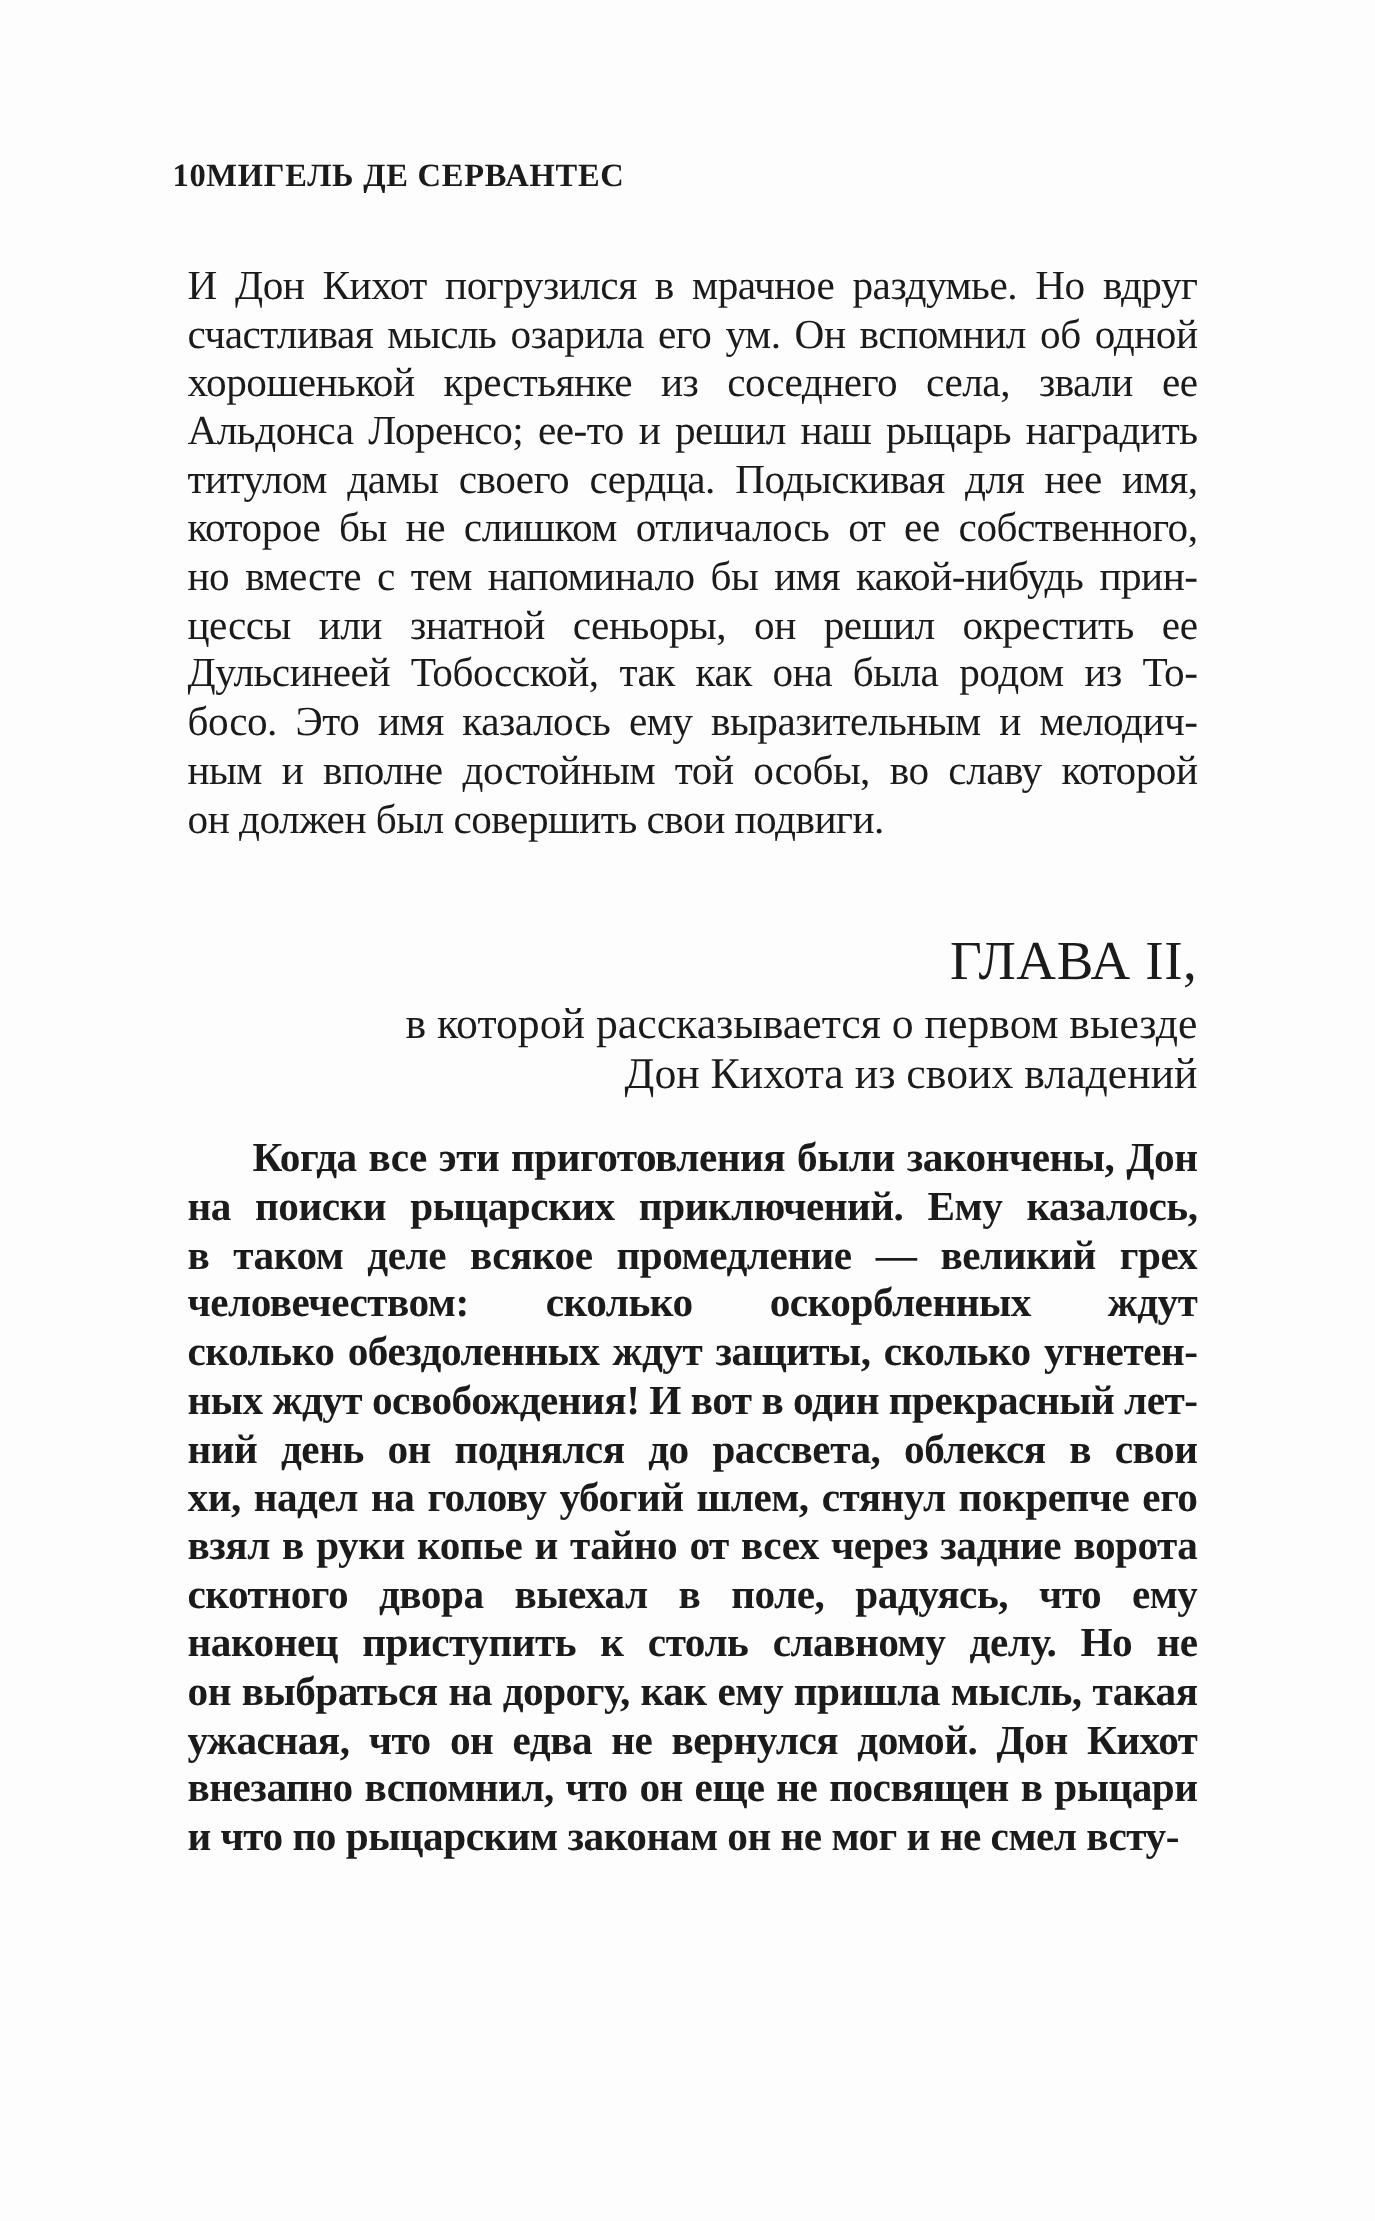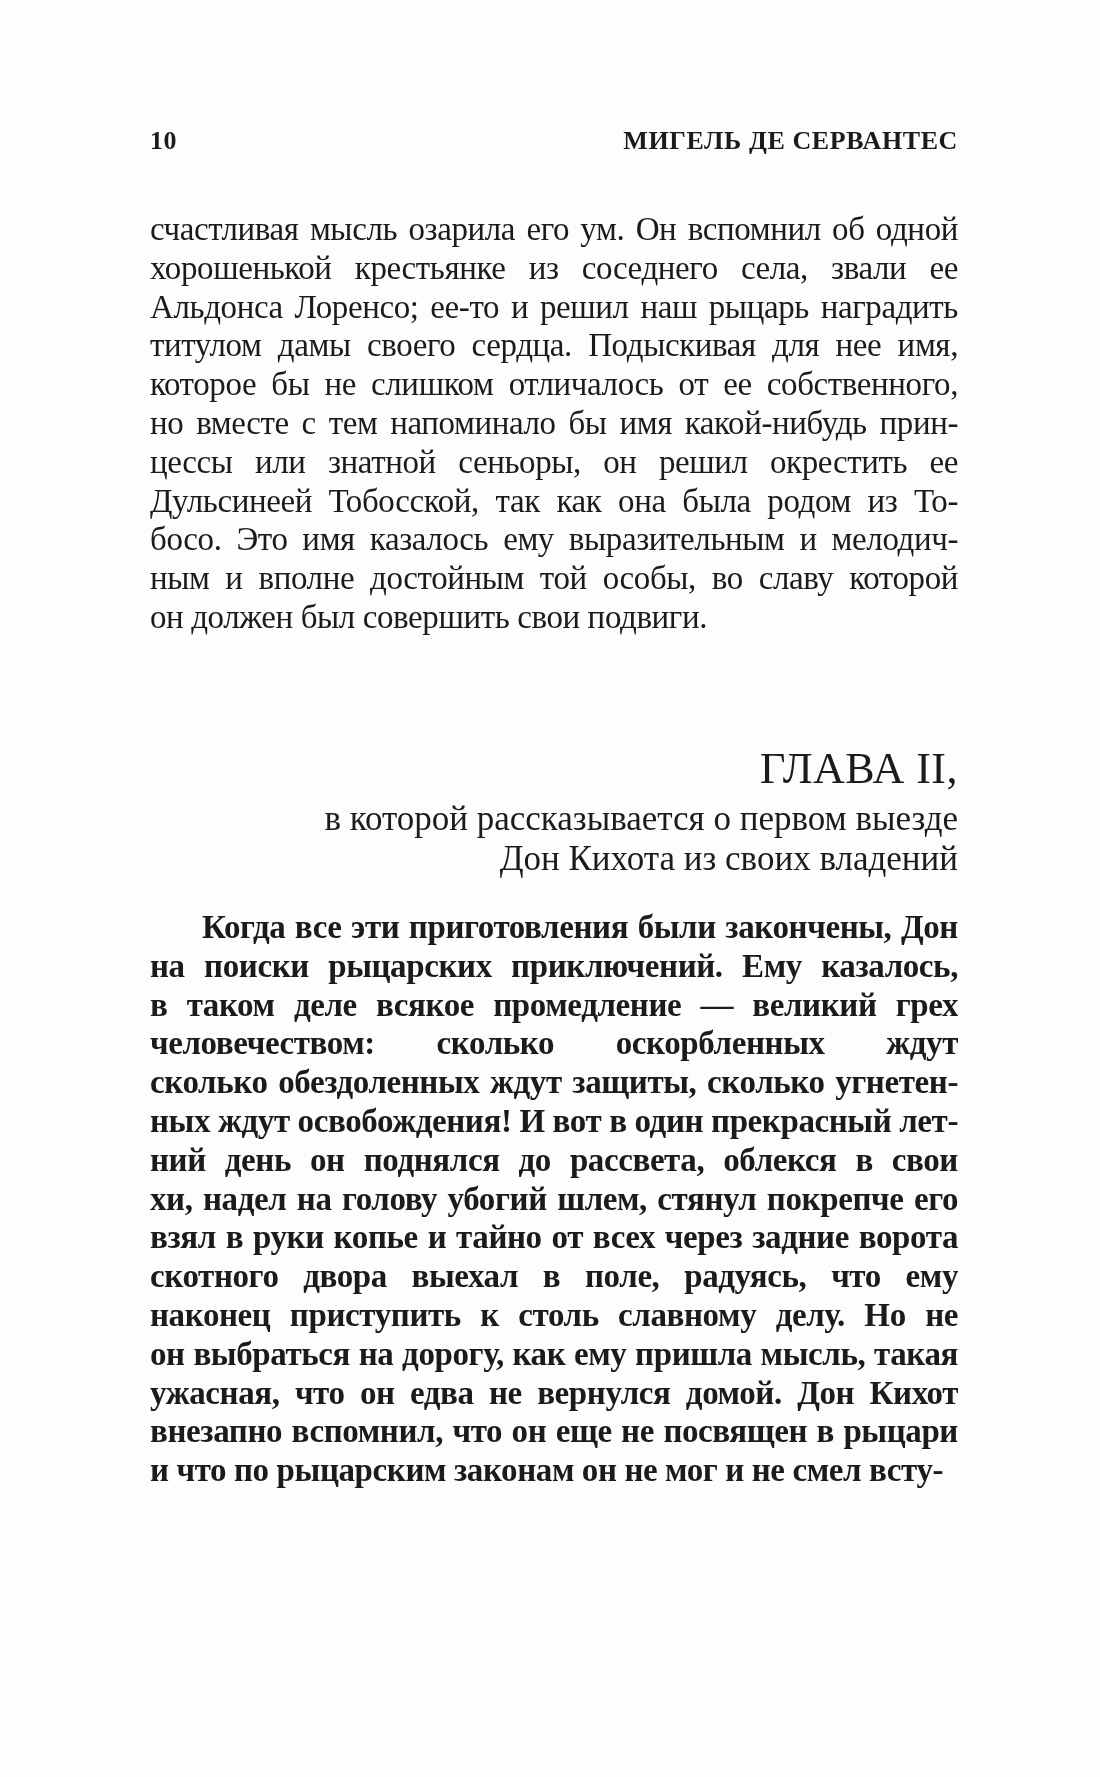--- a/index.html
+++ b/index.html
@@ -12,25 +12,24 @@
     width: 1100px;
     height: 1777px;
     background: #fdfdfd;
     overflow: hidden;
     font-family: "Liberation Serif", "DejaVu Serif", serif;
     color: #1b1b1b;
   }
   
   .header {
     position: absolute;
-    left: 150px;
+    left: 138px;
     top: 126px;
     width: 808px;
     display: flex;
-    justify-content: space-between;
     align-items: baseline;
   }
   .page-num {
     font-size: 26px;
     font-weight: 600;
     letter-spacing: 0.5px;
   }
   .running-head {
     font-size: 26px;
     font-weight: bold;
@@ -83,20 +82,21 @@
 <body>
 
 <div class="page">
 
   <div class="header">
     <span class="page-num">10</span>
     <span class="running-head">МИГЕЛЬ ДЕ СЕРВАНТЕС</span>
   </div>
 
   <div class="para para-1">
+    <div class="jline">И Дон Кихот погрузился в мрачное раздумье. Но вдруг</div>
     <div class="jline">счастливая мысль озарила его ум. Он вспомнил об одной</div>
     <div class="jline">хорошенькой крестьянке из соседнего села, звали ее</div>
     <div class="jline">Альдонса Лоренсо; ее-то и решил наш рыцарь наградить</div>
     <div class="jline">титулом дамы своего сердца. Подыскивая для нее имя,</div>
     <div class="jline">которое бы не слишком отличалось от ее собственного,</div>
     <div class="jline">но вместе с тем напоминало бы имя какой-нибудь прин-</div>
     <div class="jline">цессы или знатной сеньоры, он решил окрестить ее</div>
     <div class="jline">Дульсинеей Тобосской, так как она была родом из То-</div>
     <div class="jline">босо. Это имя казалось ему выразительным и мелодич-</div>
     <div class="jline">ным и вполне достойным той особы, во славу которой</div>

